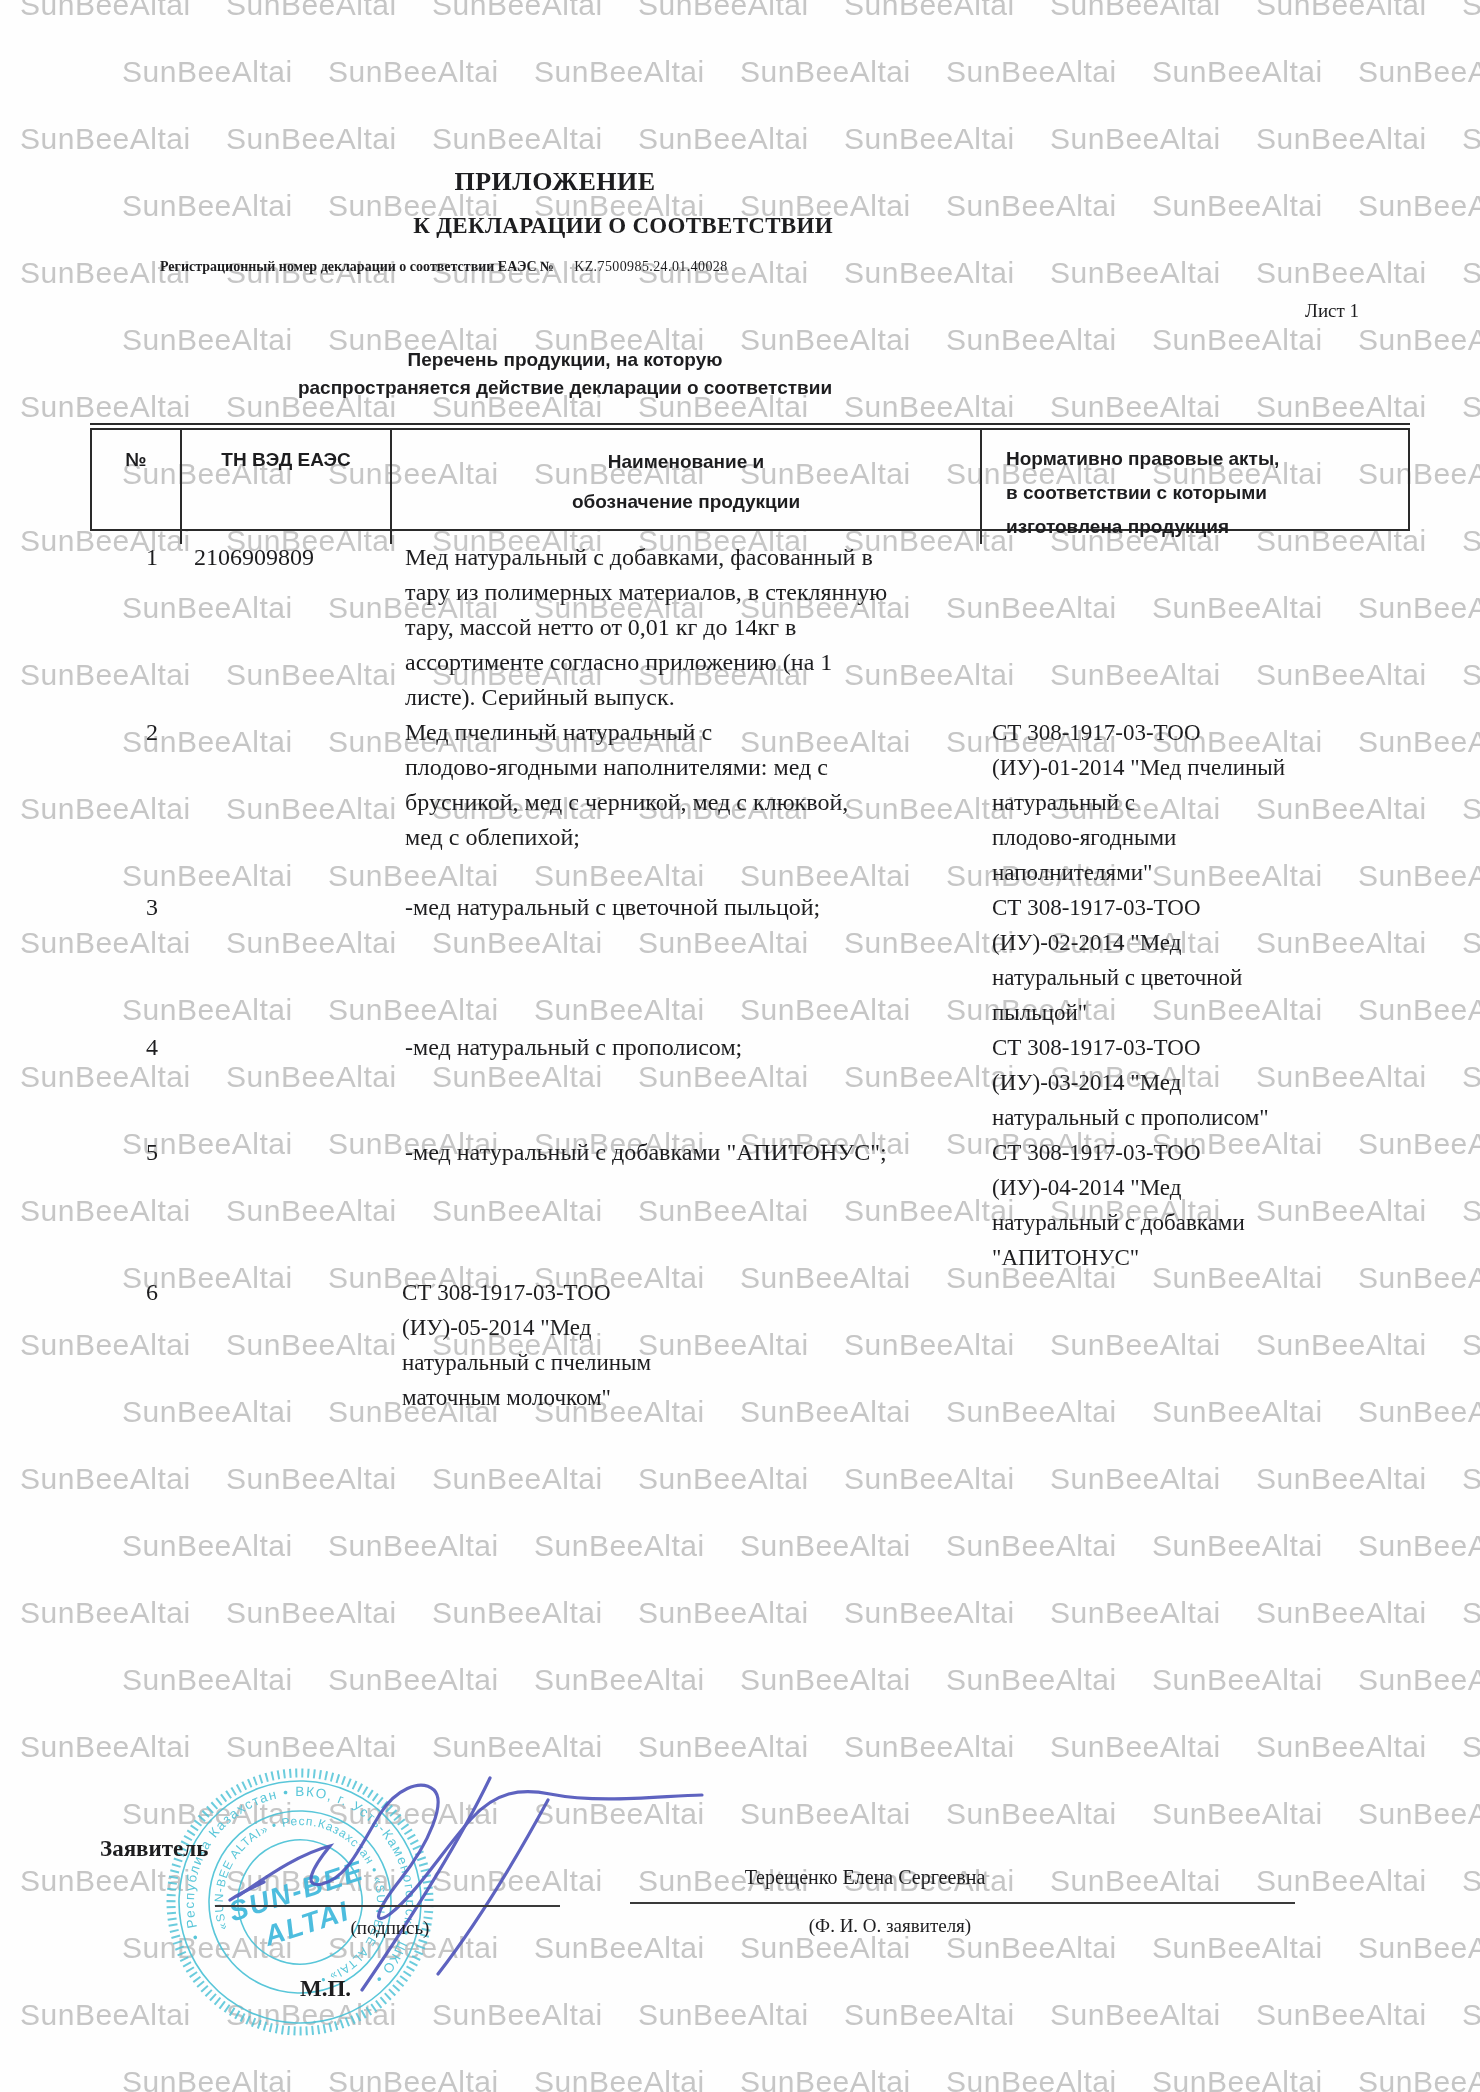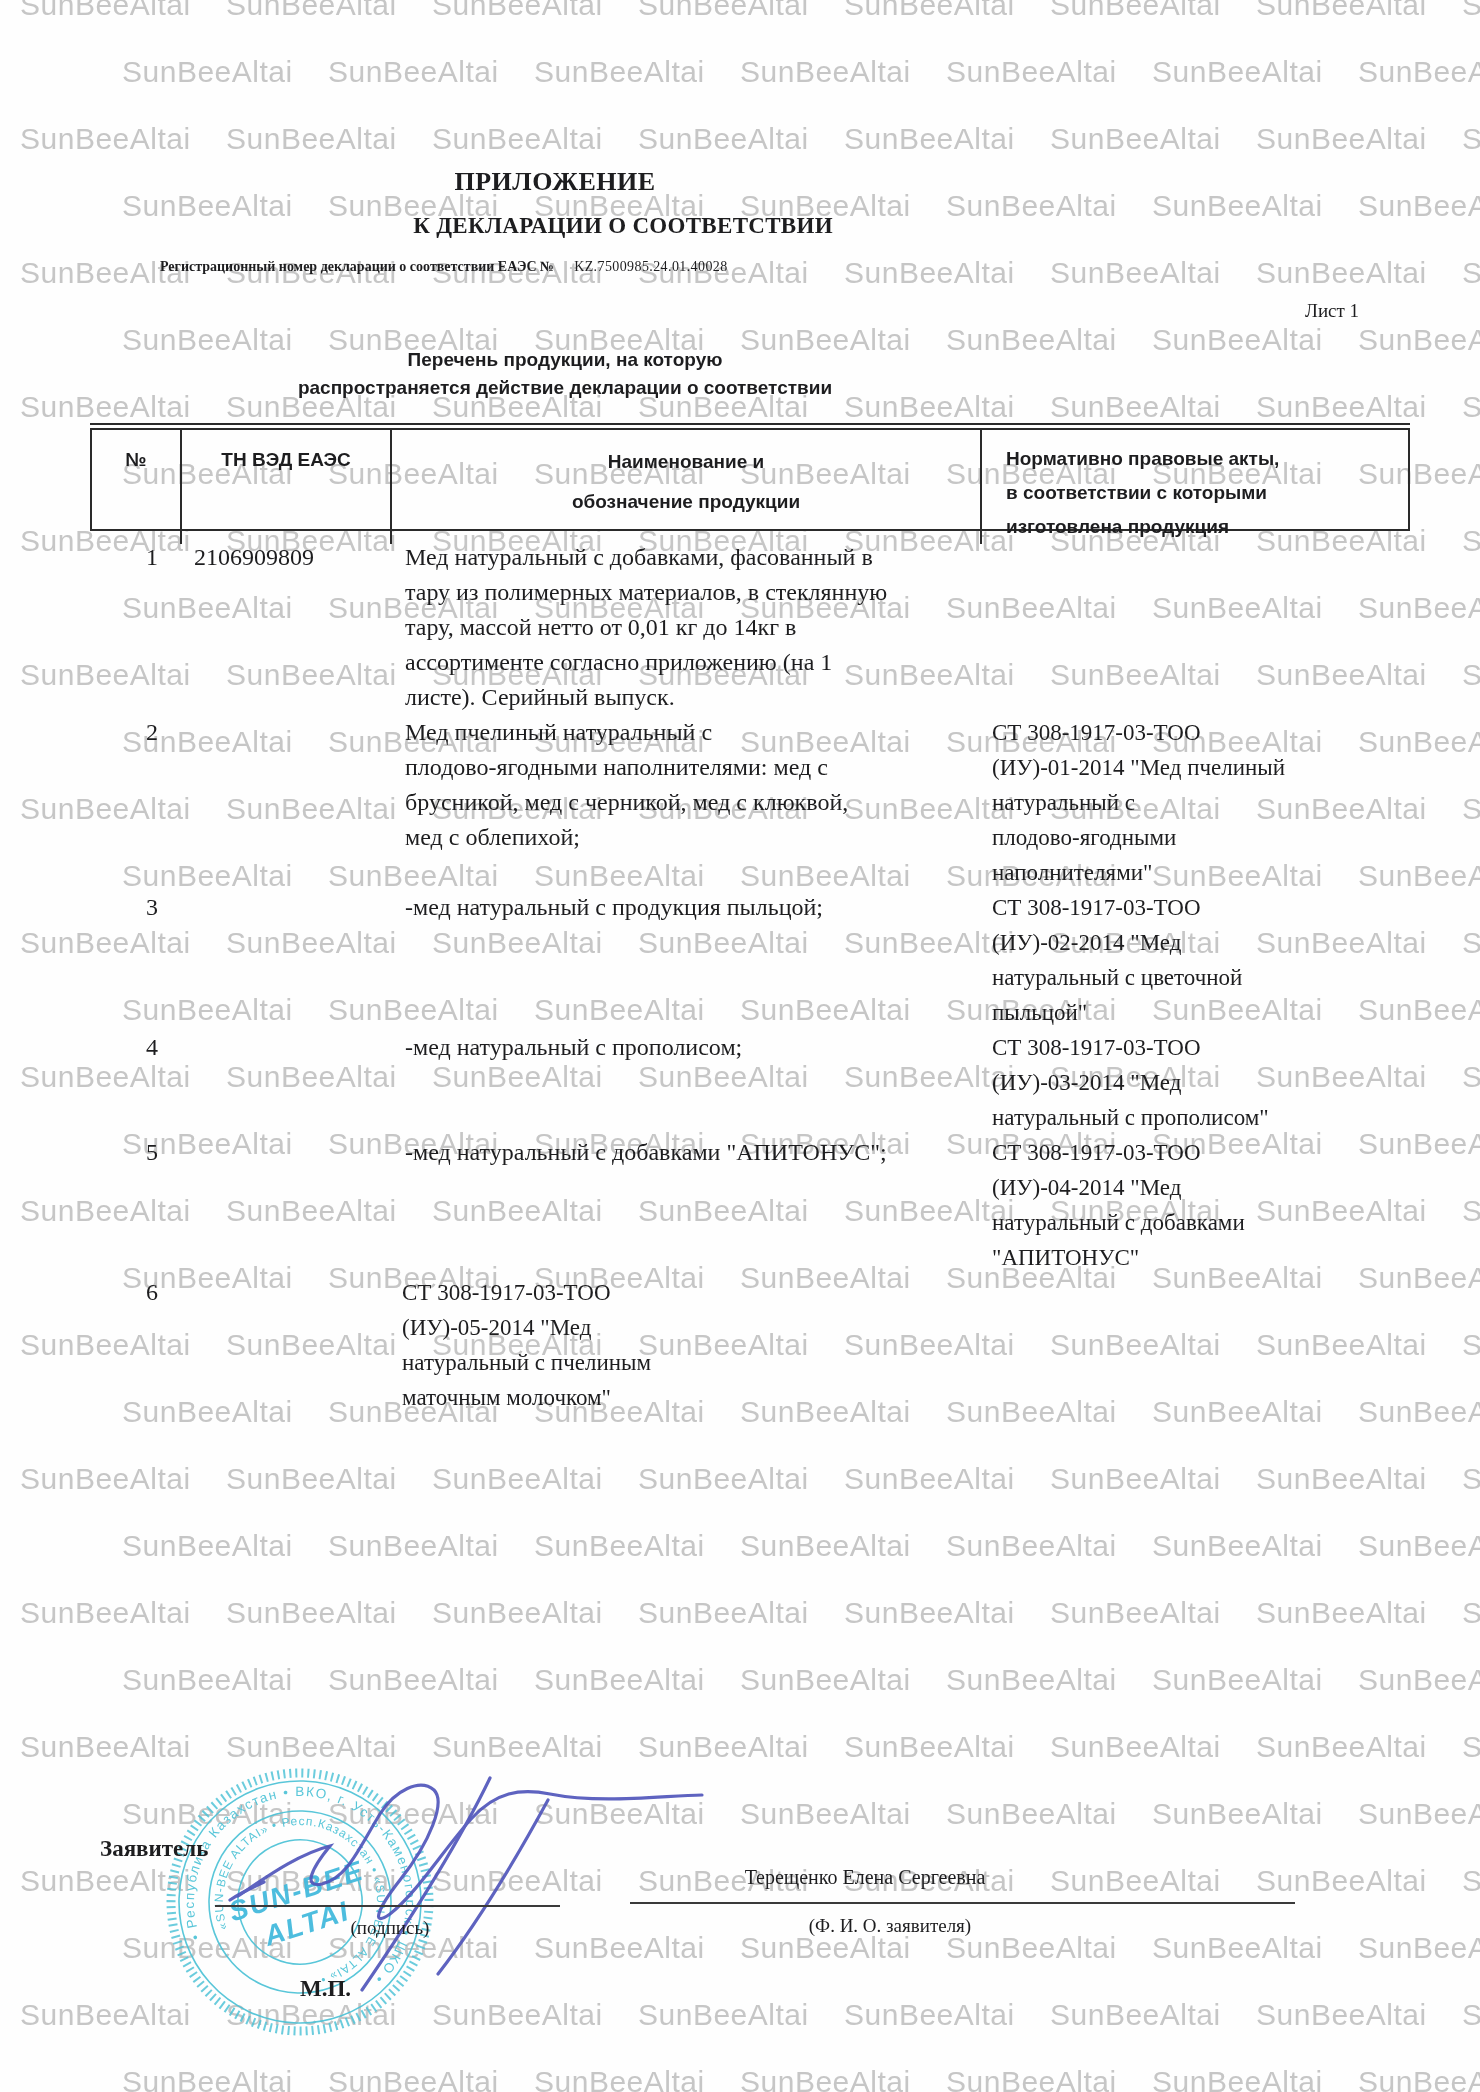--- a/index.html
+++ b/index.html
@@ -348,21 +348,21 @@
     <div class="td td-reg">СТ 308-1917-03-ТОО
 (ИУ)-01-2014  "Мед пчелиный
 натуральный с
 плодово-ягодными
 наполнителями"</div>
   </div>
 
   <div class="t-row">
     <div class="td td-num">3</div>
     <div class="td td-code"></div>
-    <div class="td td-prod">-мед натуральный с продукция пыльцой;</div>
+    <div class="td td-prod">-мед натуральный с цветочной пыльцой;</div>
     <div class="td td-reg">СТ 308-1917-03-ТОО
 (ИУ)-02-2014 "Мед
 натуральный с цветочной
 пыльцой"</div>
   </div>
 
   <div class="t-row">
     <div class="td td-num">4</div>
     <div class="td td-code"></div>
     <div class="td td-prod">-мед натуральный с прополисом;</div>

